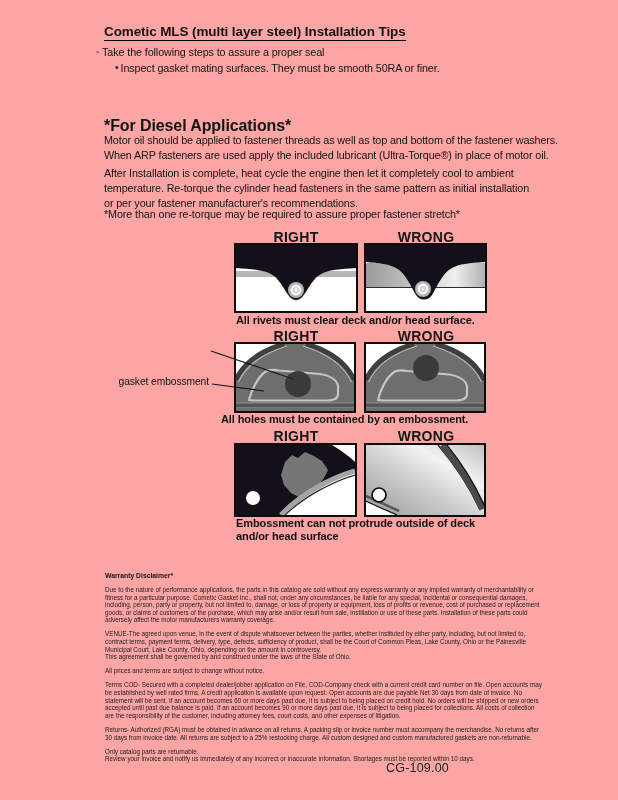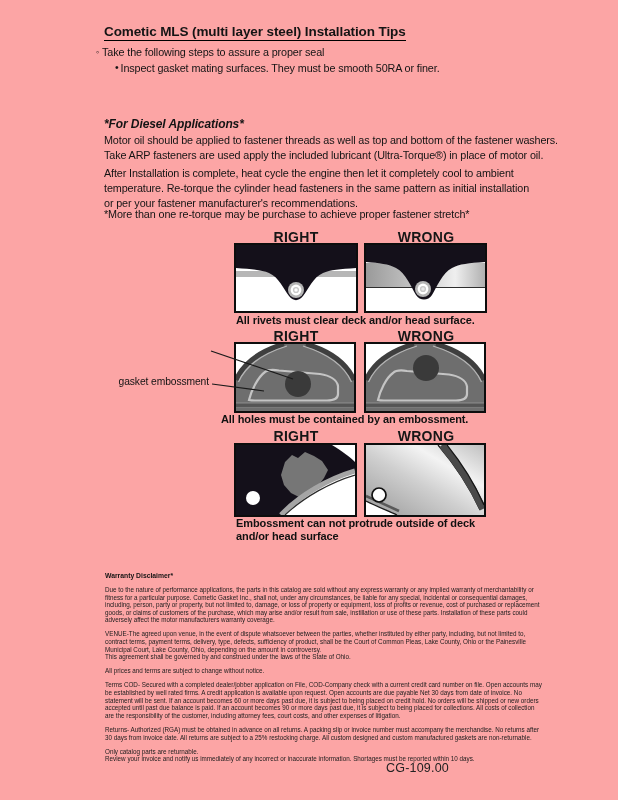--- a/index.html
+++ b/index.html
@@ -12,21 +12,21 @@
   #title{
     left:104px;top:24px;font-size:13.5px;font-weight:bold;
     border-bottom:1.5px solid #000;padding-bottom:1px;letter-spacing:-0.1px;
   }
   .body-txt{font-size:10.8px;line-height:15px;letter-spacing:-0.12px;white-space:pre-line;width:505px;}
   #tips-list{left:96px;top:45px;}
   .tip-line{font-size:10.8px;line-height:15px;letter-spacing:-0.12px;}
   .tip-line .mk{font-size:9px;vertical-align:1px;margin-right:3px;}
   .tip-sub{padding-left:19px;}
   .tip-sub .mk{font-size:10.5px;vertical-align:0.5px;margin-right:2px;}
-  #diesel-heading{left:104px;top:117px;font-size:12px;font-weight:bold;letter-spacing:-0.1px;font-style:italic;}
+  #diesel-heading{left:104px;top:117px;font-size:16px;font-weight:bold;letter-spacing:-0.1px;}
   #diesel-p1{left:104px;top:133px;}
   #diesel-p2{left:104px;top:166px;}
   #diesel-note{left:104px;top:207px;}
   .rw-label{font-size:14px;font-weight:bold;letter-spacing:0.3px;color:#161616;width:124px;text-align:center;}
   .dbox{border:2px solid #0d0d0d;background:#fff;}
   .dbox svg{display:block;}
   .caption{font-size:11px;font-weight:bold;letter-spacing:-0.1px;color:#111;white-space:pre-line;line-height:12.5px;}
   .side-label{font-size:10.3px;letter-spacing:-0.1px;text-align:right;width:125px;white-space:pre-line;line-height:11.5px;color:#131313;}
   #disclaimer{left:105px;top:572px;width:440px;}
   #disclaimer h2{font-size:6.8px;margin:0 0 7px 0;font-weight:bold;}
@@ -40,25 +40,25 @@
 
   <div id="title" class="abs">Cometic MLS (multi layer steel) Installation Tips</div>
 
   <div id="tips-list" class="abs">
     <div class="tip-line"><span class="mk">◦</span><span>Take the following steps to assure a proper seal</span></div>
     <div class="tip-line tip-sub"><span class="mk">•</span><span>Inspect gasket mating surfaces.  They must be smooth 50RA or finer.</span></div>
   </div>
 
   <div id="diesel-heading" class="abs">*For Diesel Applications*</div>
   <div id="diesel-p1" class="abs body-txt">Motor oil should be applied to fastener threads as well as top and bottom of the fastener washers.
-Take ARP fasteners are used apply the included lubricant (Ultra-Torque®) in place of motor oil.</div>
+When ARP fasteners are used apply the included lubricant (Ultra-Torque®) in place of motor oil.</div>
   <div id="diesel-p2" class="abs body-txt">After Installation is complete, heat cycle the engine then let it completely cool to ambient
 temperature. Re-torque the cylinder head fasteners in the same pattern as initial installation
 or per your fastener manufacturer's recommendations.</div>
-  <div id="diesel-note" class="abs body-txt">*More than one re-torque may be purchase to achieve proper fastener stretch*</div>
+  <div id="diesel-note" class="abs body-txt">*More than one re-torque may be required to assure proper fastener stretch*</div>
 
   <div class="abs rw-label" style="left:234px;top:229px;">RIGHT</div>
   <div class="abs rw-label" style="left:364px;top:229px;">WRONG</div>
 
   <div class="abs dbox" style="left:234px;top:243px;">
     <svg width="120" height="66" viewBox="0 0 120 66">
       <rect x="0" y="0" width="120" height="66" fill="#ffffff"></rect>
       <rect x="0" y="26" width="120" height="6" fill="#b6b6b6"></rect>
       <path d="M0,0 H120 V23 C104,24 94,25 87,28 C77,32.5 73,43 67,51 C63,56.5 57,56.5 53,51 C47,43 43,32.5 33,28 C26,25 16,24 0,23 Z" fill="#14101a"></path>
       <g>

